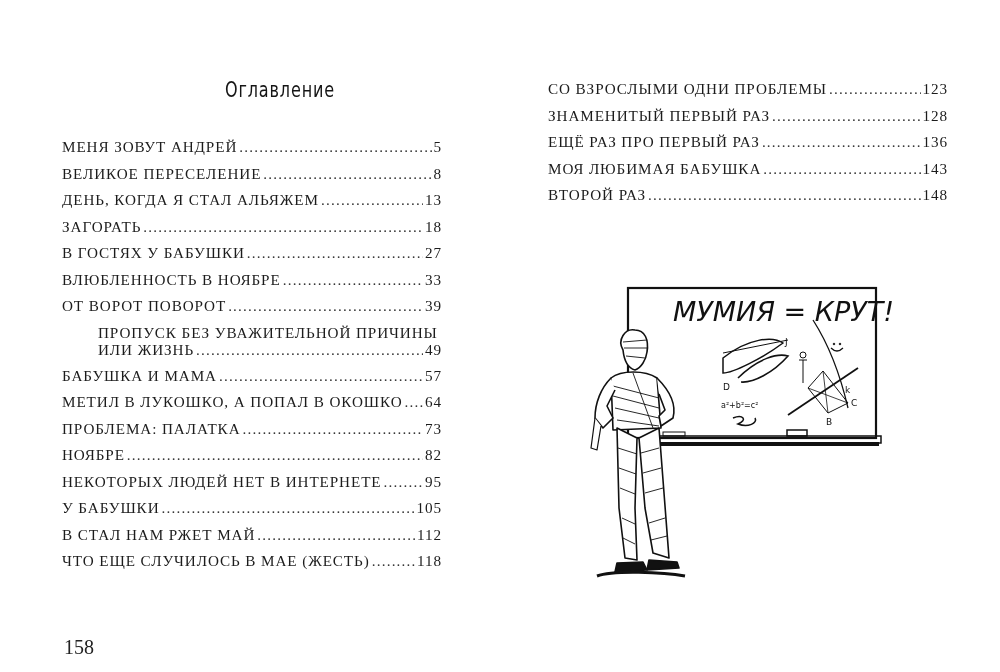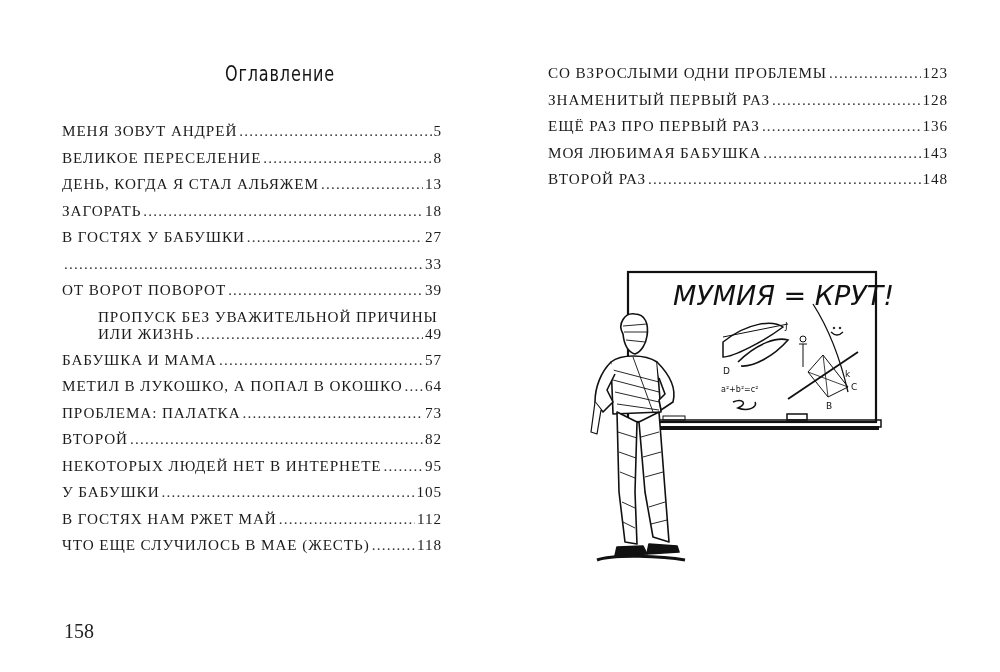--- a/index.html
+++ b/index.html
@@ -10,21 +10,21 @@
     body {
       width: 1000px;
       height: 672px;
       position: relative;
       overflow: hidden;
       font-family: "Liberation Serif", "DejaVu Serif", serif;
       color: #1c1c1c;
     }
     .page {
       position: absolute;
-      top: 0;
+      top: 16px;
       height: 512px;
     }
     .page-left { left: 0; width: 500px; }
     .page-right { left: 500px; width: 500px; text-align: right; }
 
     .toc-title {
       position: absolute;
       left: 100px;
       width: 360px;
       top: 62px;
@@ -123,20 +123,21 @@
         <span class="t">ЗАГОРАТЬ</span>
         <span class="dots"></span>
         <span class="p">18</span>
       </li>
     <li class="toc-entry">
         <span class="t">В ГОСТЯХ У БАБУШКИ</span>
         <span class="dots"></span>
         <span class="p">27</span>
       </li>
     <li class="toc-entry">
+        <span class="t">ВЛЮБЛЕННОСТЬ В НОЯБРЕ</span>
         <span class="dots"></span>
         <span class="p">33</span>
       </li>
     <li class="toc-entry">
         <span class="t">ОТ ВОРОТ ПОВОРОТ</span>
         <span class="dots"></span>
         <span class="p">39</span>
       </li>
     <li class="toc-entry two-line">
       <div>ПРОПУСК БЕЗ УВАЖИТЕЛЬНОЙ ПРИЧИНЫ</div>
@@ -155,36 +156,36 @@
         <span class="t">МЕТИЛ В ЛУКОШКО, А ПОПАЛ В ОКОШКО</span>
         <span class="dots"></span>
         <span class="p">64</span>
       </li>
     <li class="toc-entry">
         <span class="t">ПРОБЛЕМА: ПАЛАТКА</span>
         <span class="dots"></span>
         <span class="p">73</span>
       </li>
     <li class="toc-entry">
-        <span class="t">ВТОРОЙ</span>
+        <span class="t">НОЯБРЕ</span>
         <span class="dots"></span>
         <span class="p">82</span>
       </li>
     <li class="toc-entry">
         <span class="t">НЕКОТОРЫХ ЛЮДЕЙ НЕТ В ИНТЕРНЕТЕ</span>
         <span class="dots"></span>
         <span class="p">95</span>
       </li>
     <li class="toc-entry">
         <span class="t">У БАБУШКИ</span>
         <span class="dots"></span>
         <span class="p">105</span>
       </li>
     <li class="toc-entry">
-        <span class="t">В ГОСТЯХ НАМ РЖЕТ МАЙ</span>
+        <span class="t">В СТАЛ НАМ РЖЕТ МАЙ</span>
         <span class="dots"></span>
         <span class="p">112</span>
       </li>
     <li class="toc-entry">
         <span class="t">ЧТО ЕЩЕ СЛУЧИЛОСЬ В МАЕ (ЖЕСТЬ)</span>
         <span class="dots"></span>
         <span class="p">118</span>
       </li>
   </ul>
 

